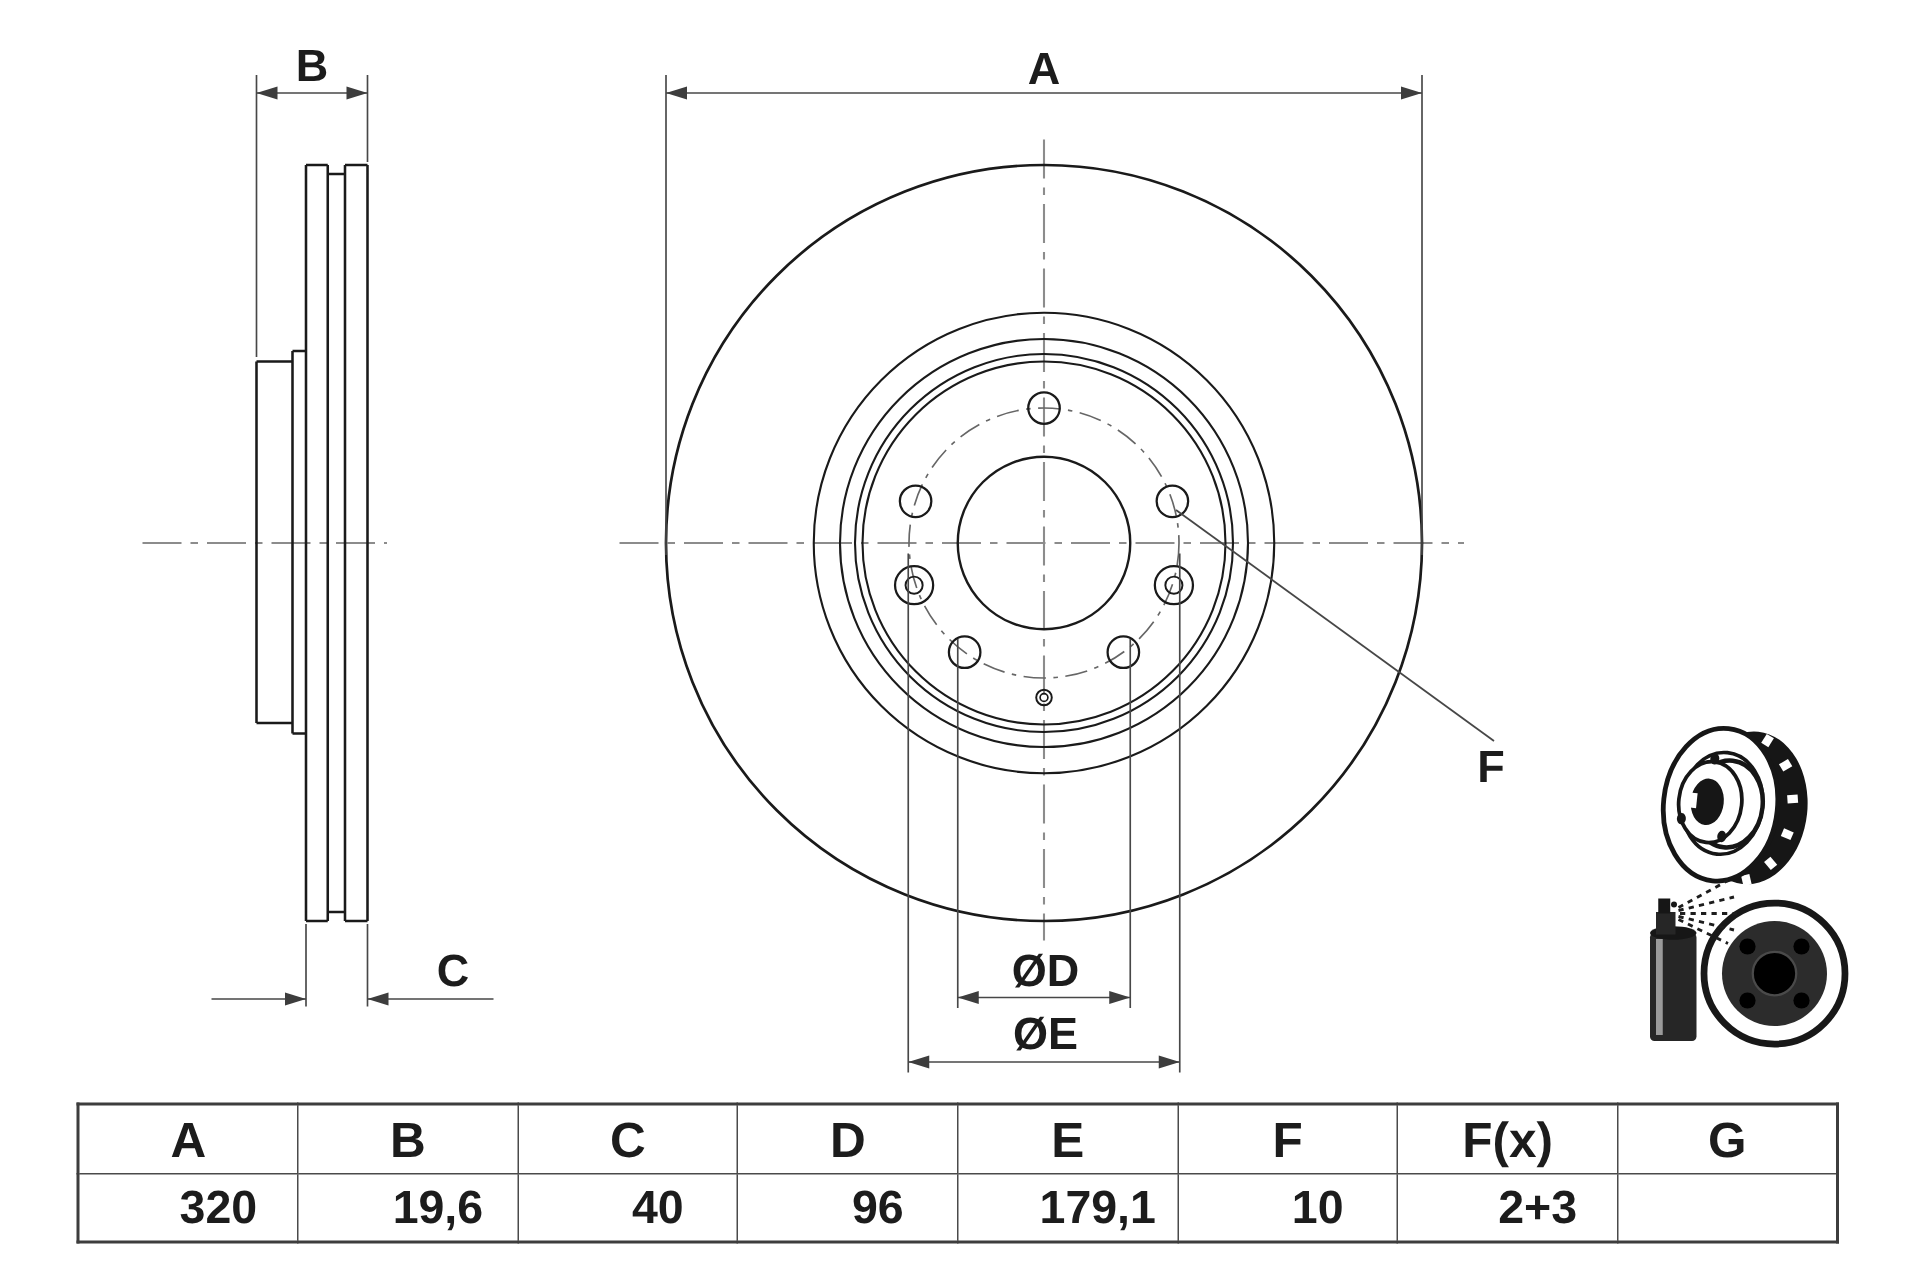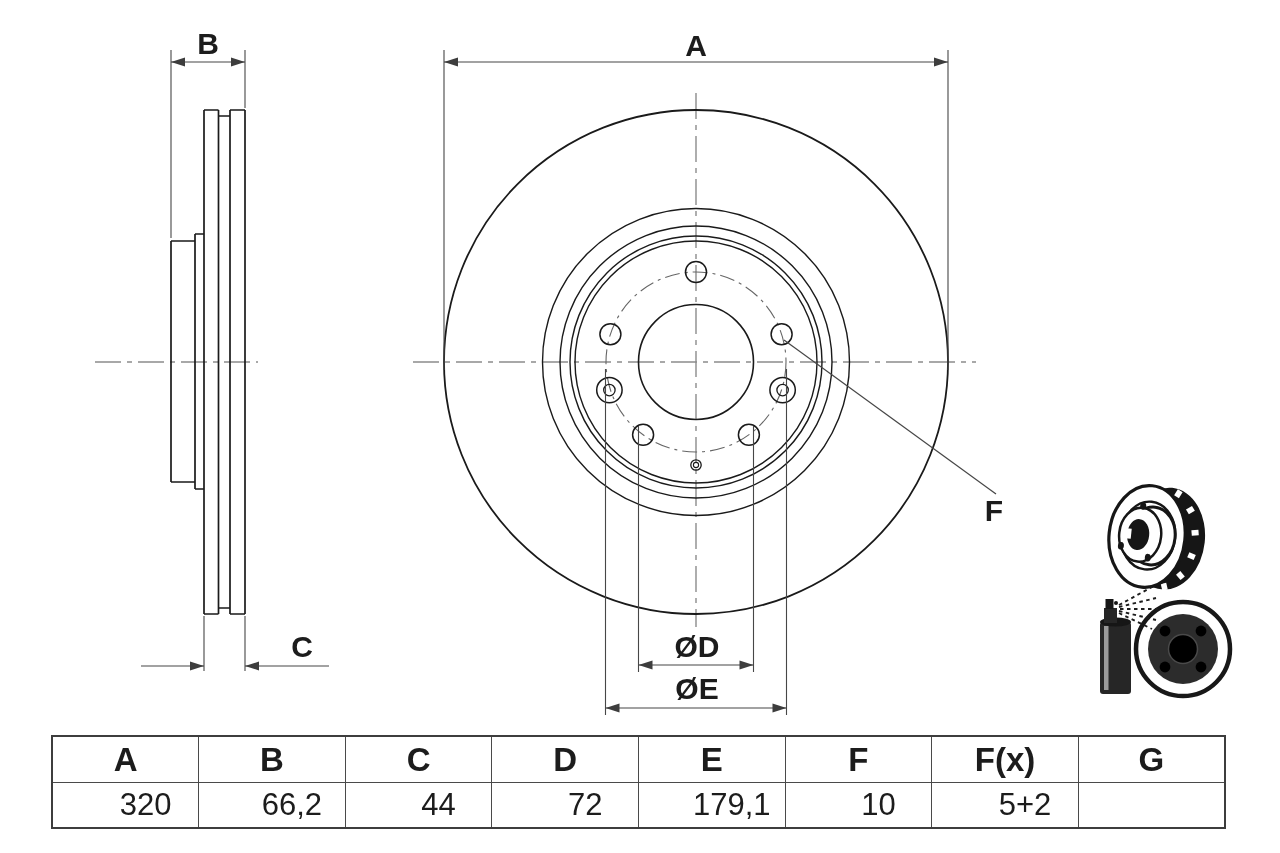--- a/index.html
+++ b/index.html
@@ -4,21 +4,21 @@
 <style>
   html,body{margin:0;padding:0;background:#fff;}
   .stage{position:relative;width:1280px;height:853px;background:#ffffff;overflow:hidden;
          font-family:"Liberation Sans",sans-serif;}
   svg text{font-family:"Liberation Sans",sans-serif;font-weight:700;fill:#1c1c1c;}
   table.spec{position:absolute;left:51px;top:735px;width:1175px;border-collapse:collapse;
              table-layout:fixed;background:#fff;border:2.5px solid #3d3d3d;}
   table.spec th,table.spec td{border:1.2px solid #4a4a4a;text-align:center;vertical-align:middle;
              color:#1c1c1c;padding:0;overflow:hidden;white-space:nowrap;}
   table.spec th{height:45px;font-size:33px;font-weight:700;}
-  table.spec td{height:44px;font-size:31px;font-weight:400;padding-left:40px;}
+  table.spec td{height:44px;font-size:31px;font-weight:700;padding-left:40px;}
 </style>
 </head>
 <body>
 
 <div class="stage">
 
 <svg width="1280" height="734" viewBox="0 0 1280 734">
 
   <g>
 
@@ -173,24 +173,24 @@
       <th>B</th>
       <th>C</th>
       <th>D</th>
       <th>E</th>
       <th>F</th>
       <th>F(x)</th>
       <th>G</th>
     </tr>
     <tr>
       <td>320</td>
-      <td>66,2</td>
-      <td>44</td>
-      <td>72</td>
+      <td>19,6</td>
+      <td>40</td>
+      <td>96</td>
       <td>179,1</td>
       <td>10</td>
-      <td>5+2</td>
+      <td>2+3</td>
       <td></td>
     </tr>
   </tbody>
     </table>
 
 </div>
 
 </body></html>

